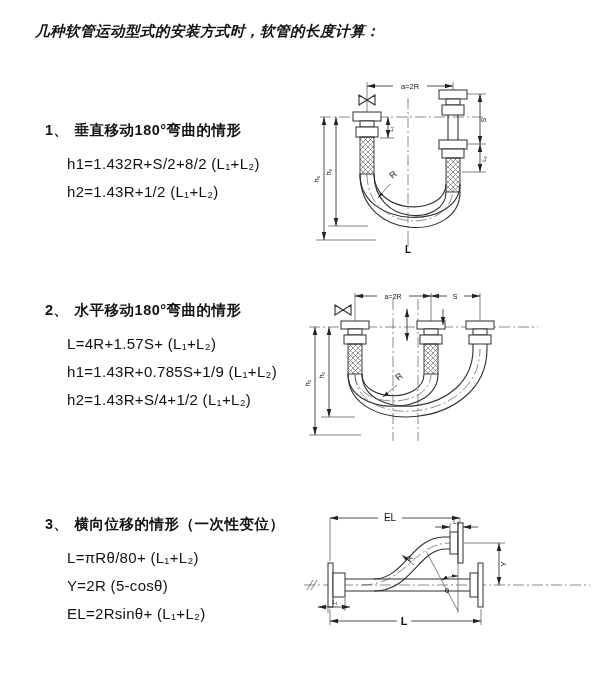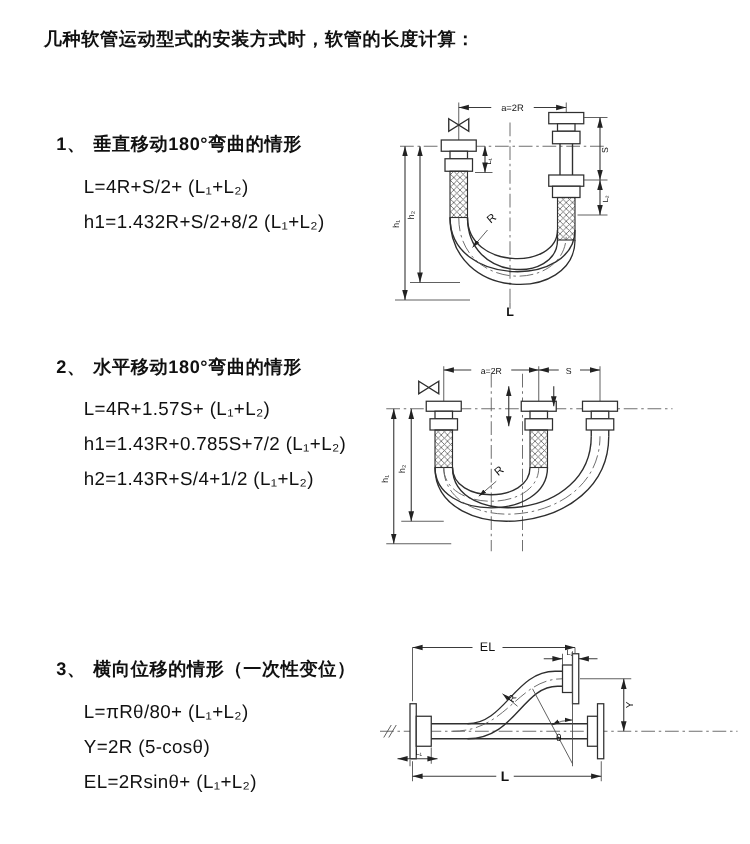--- a/index.html
+++ b/index.html
@@ -1,56 +1,56 @@
 <!DOCTYPE html>
 <html><head>
 <meta charset="utf-8">
 <style>
   html,body{margin:0;padding:0;}
   body{
     width:600px;height:675px;position:relative;background:#fff;overflow:hidden;
     font-family:"Liberation Sans","DejaVu Sans",sans-serif;color:#111;
   }
-  .page-title{position:absolute;left:35px;top:22px;font-size:14.5px;font-weight:700;letter-spacing:.5px;}
+  .page-title{position:absolute;left:35px;top:22px;font-size:14.5px;font-weight:700;letter-spacing:.5px;font-style:italic;}
   .section{position:absolute;left:45px;}
   .sec-head{font-size:14.5px;font-weight:700;height:30px;line-height:20px;letter-spacing:.5px;}
   .sec-head .num{margin-right:6px;}
   .formula{font-size:15px;line-height:28px;margin-left:22px;letter-spacing:.3px;}
   .diagram{position:absolute;}
   svg text{fill:#111;}
   .pipe{fill:none;stroke:#2f2f2f;stroke-width:1.1;}
   .fit{fill:#fff;stroke:#2f2f2f;stroke-width:1;}
   .braid{stroke:#2f2f2f;stroke-width:.9;}
   .dim{stroke:#3a3a3a;stroke-width:.9;fill:none;}
   .thin{stroke:#4a4a4a;stroke-width:.7;fill:none;}
   .cl{stroke:#5a5a5a;stroke-width:.7;fill:none;stroke-dasharray:11 3 2 3;}
 </style>
 </head>
 <body>
 
 <div class="page-title">几种软管运动型式的安装方式时，软管的长度计算：</div>
 
-<div class="section" style="top:106px;">
+<div class="section" style="top:120px;">
   <div class="sec-head">
     <span class="num">1、</span><span>垂直移动180°弯曲的情形</span>
   </div>
-  <div class="formula">L=4R+S/2+ (L₁+L₂)</div>
   <div class="formula">h1=1.432R+S/2+8/2 (L₁+L₂)</div>
+  <div class="formula">h2=1.43R+1/2 (L₁+L₂)</div>
 </div>
 
-<div class="section" style="top:284px;">
+<div class="section" style="top:300px;">
   <div class="sec-head">
     <span class="num">2、</span><span>水平移动180°弯曲的情形</span>
   </div>
   <div class="formula">L=4R+1.57S+ (L₁+L₂)</div>
-  <div class="formula">h1=1.43R+0.785S+7/2 (L₁+L₂)</div>
+  <div class="formula">h1=1.43R+0.785S+1/9 (L₁+L₂)</div>
   <div class="formula">h2=1.43R+S/4+1/2 (L₁+L₂)</div>
 </div>
 
-<div class="section" style="top:526px;">
+<div class="section" style="top:514px;">
   <div class="sec-head">
     <span class="num">3、</span><span>横向位移的情形（一次性变位）</span>
   </div>
   <div class="formula">L=πRθ/80+ (L₁+L₂)</div>
   <div class="formula">Y=2R (5-cosθ)</div>
   <div class="formula">EL=2Rsinθ+ (L₁+L₂)</div>
 </div>
 
 <svg class="diagram" style="left:308px;top:72px;" width="287" height="182" viewBox="0 0 287 182">
   <defs>

